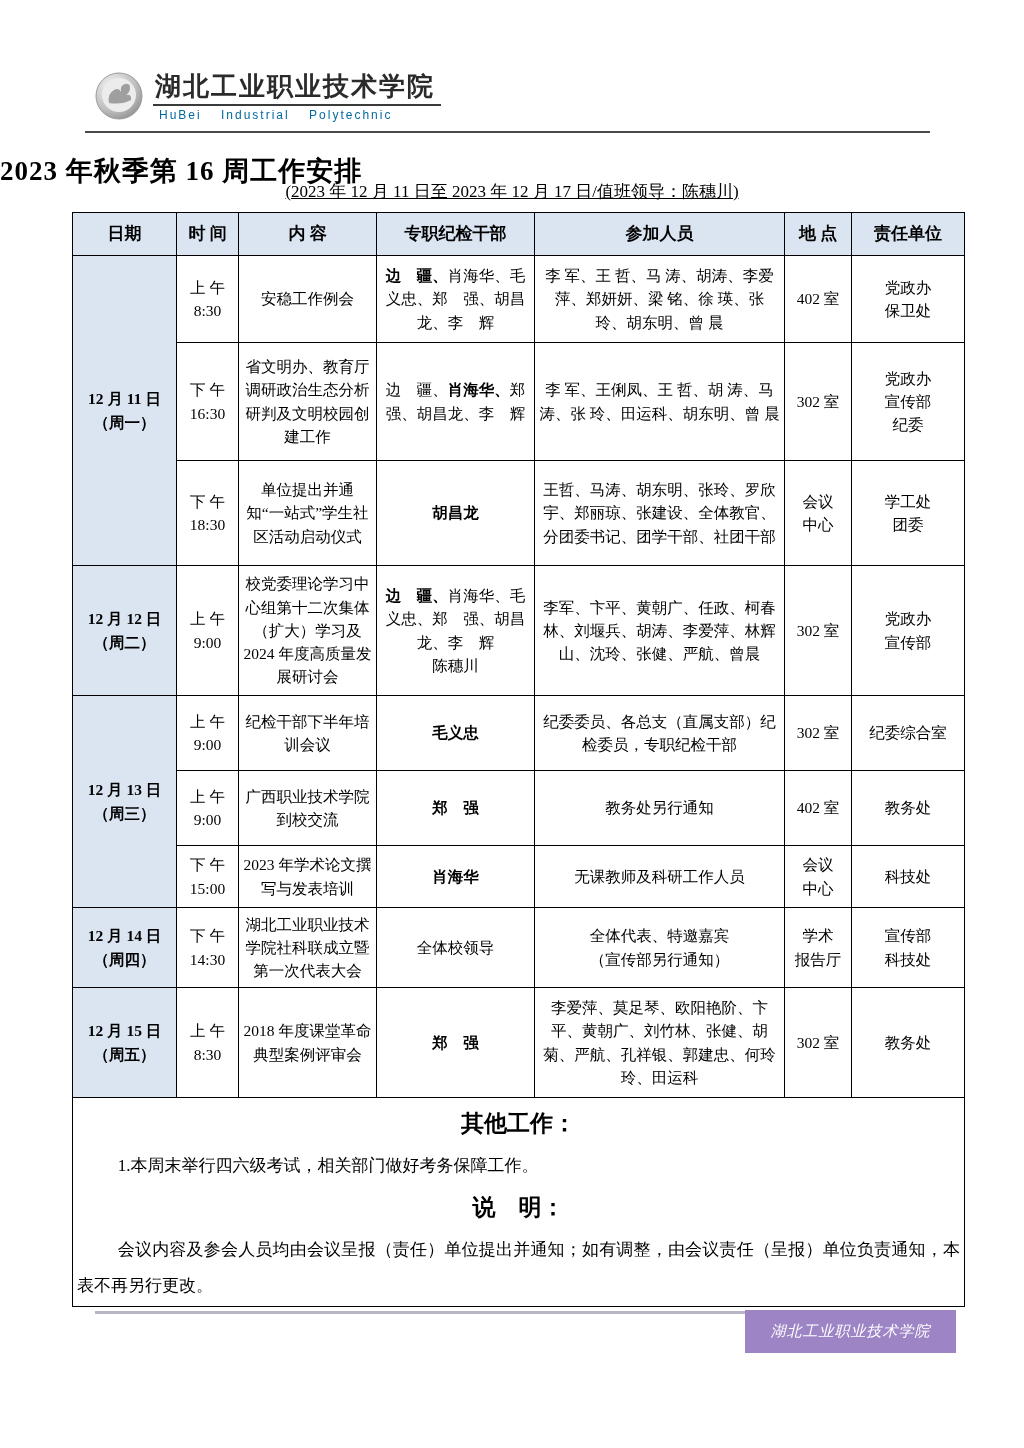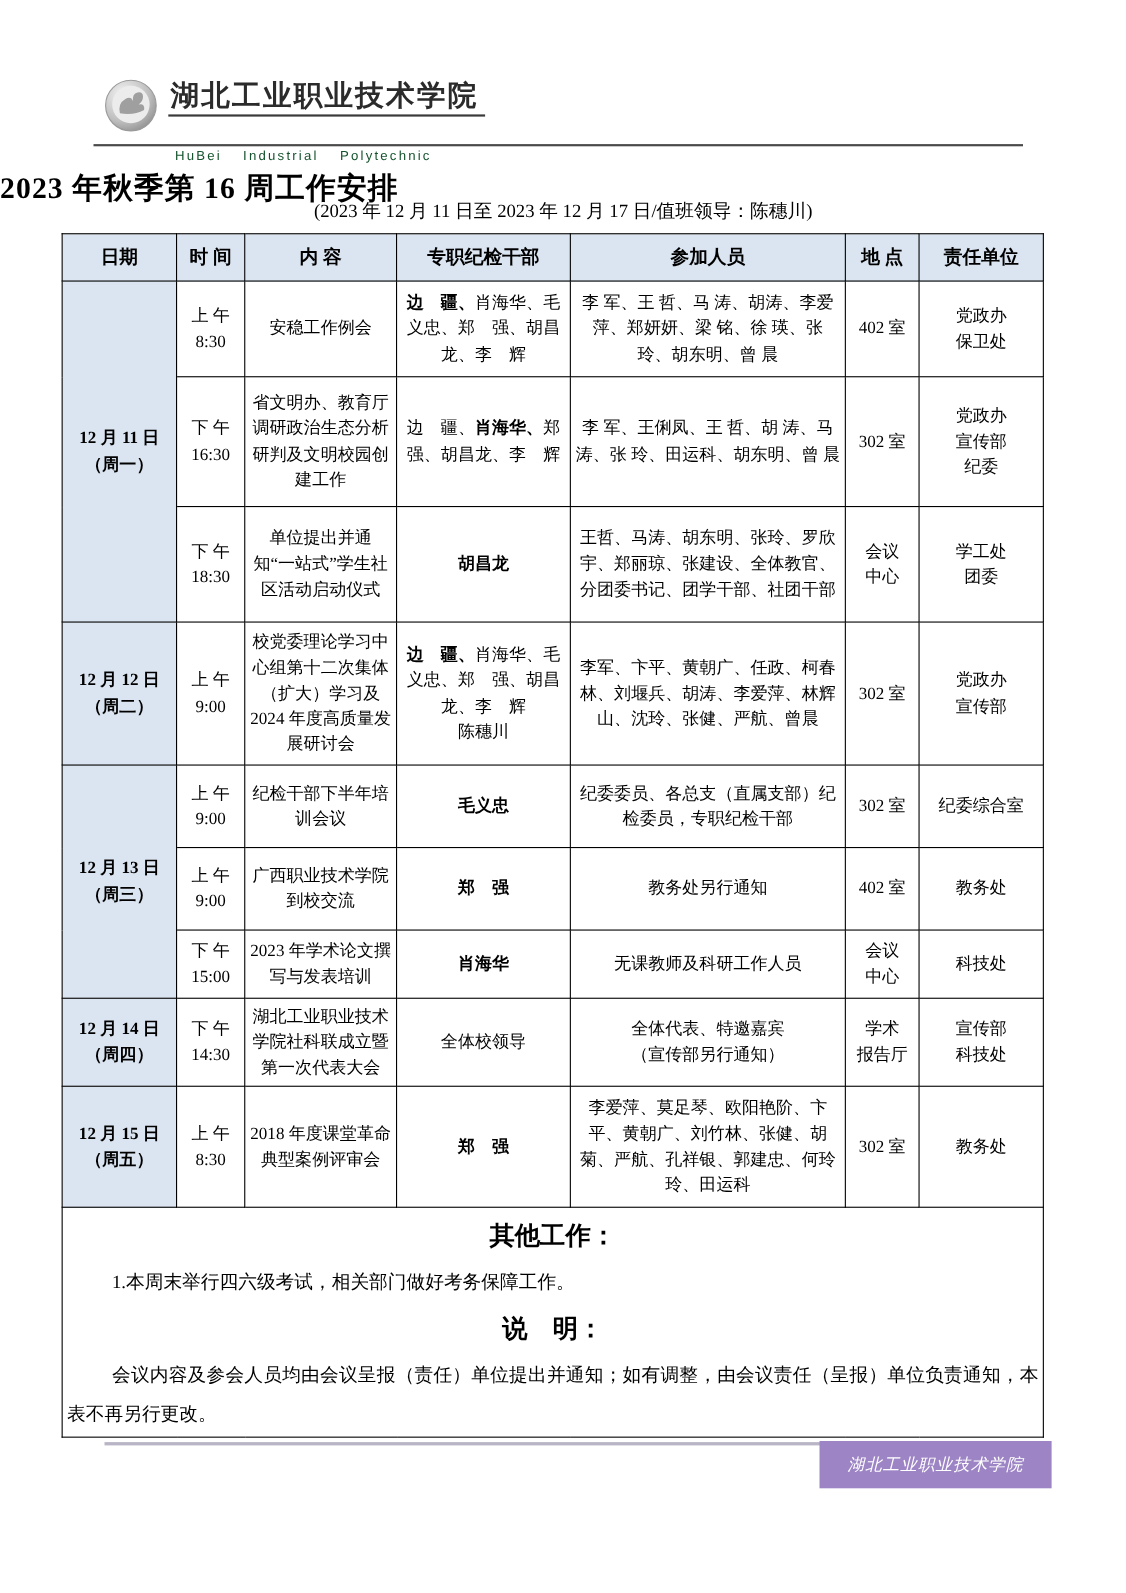--- a/index.html
+++ b/index.html
@@ -8,34 +8,34 @@
     font-family:"Liberation Serif","DejaVu Serif",serif;color:#000;
   }
   
   .logo-block{position:absolute;left:95px;top:72px;display:flex;align-items:flex-start;gap:10px;}
   .logo-badge{width:48px;height:48px;flex:0 0 auto;}
   .logo-text .cn{
     font-size:26px;font-weight:bold;letter-spacing:2px;color:#2b2b2b;
     border-bottom:2px solid #3a3a3a;padding:0 6px 2px 2px;line-height:1.15;
   }
   .logo-text .en{
-    font-size:12px;color:#14532d;letter-spacing:2px;word-spacing:14px;
-    padding:2px 0 0 6px;font-family:"Liberation Sans",sans-serif;margin-top:26px;
+    font-size:12px;color:#0369a1;letter-spacing:2px;word-spacing:14px;
+    padding:2px 0 0 6px;font-family:"Liberation Sans",sans-serif;
   }
   .head-rule{position:absolute;left:85px;top:131px;width:845px;height:2px;background:var(--divider-gray,#4a4a4a);}
   .doc-title{
     position:absolute;left:0;top:153px;width:100%;
     font-size:27px;font-weight:bold;letter-spacing:1px;
   }
   .doc-subtitle{
-    position:absolute;left:0;top:180px;width:100%;text-align:center;font-size:17px;
+    position:absolute;left:0;top:180px;width:100%;text-align:center;font-size:17px;text-decoration:underline;
   }
   
   table.sched{
-    position:absolute;left:56px;top:212px;width:892px;
+    position:absolute;left:72px;top:212px;width:892px;
     border-collapse:collapse;table-layout:fixed;
     font-size:15.5px;
     border-radius:16px;
   }
   table.sched th,table.sched td{
     border:1.5px solid #000;text-align:center;vertical-align:middle;
     padding:2px 4px;white-space:pre-line;line-height:1.5;
   }
   table.sched th{
     background:var(--header-bg,#dbe5f1);font-size:17px;font-weight:bold;height:38px;padding:2px 0;

